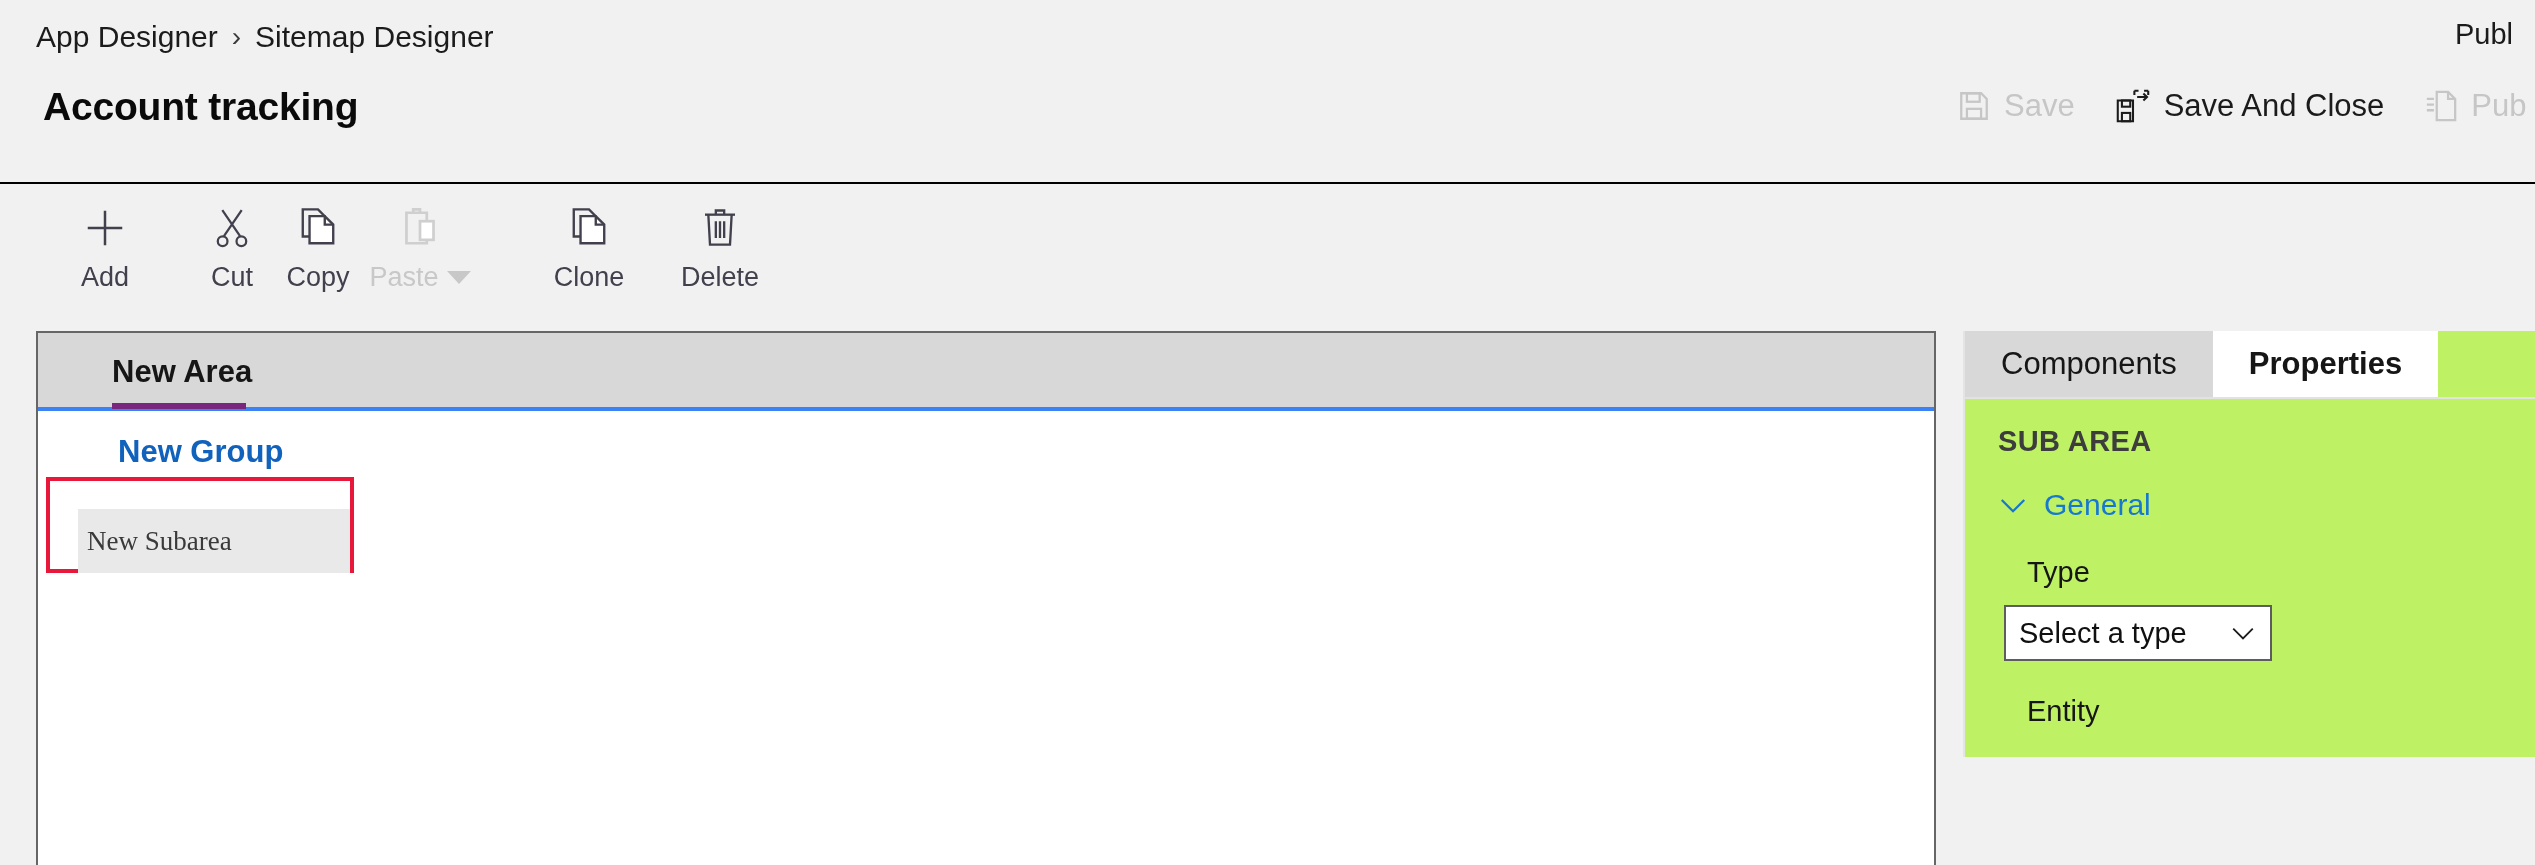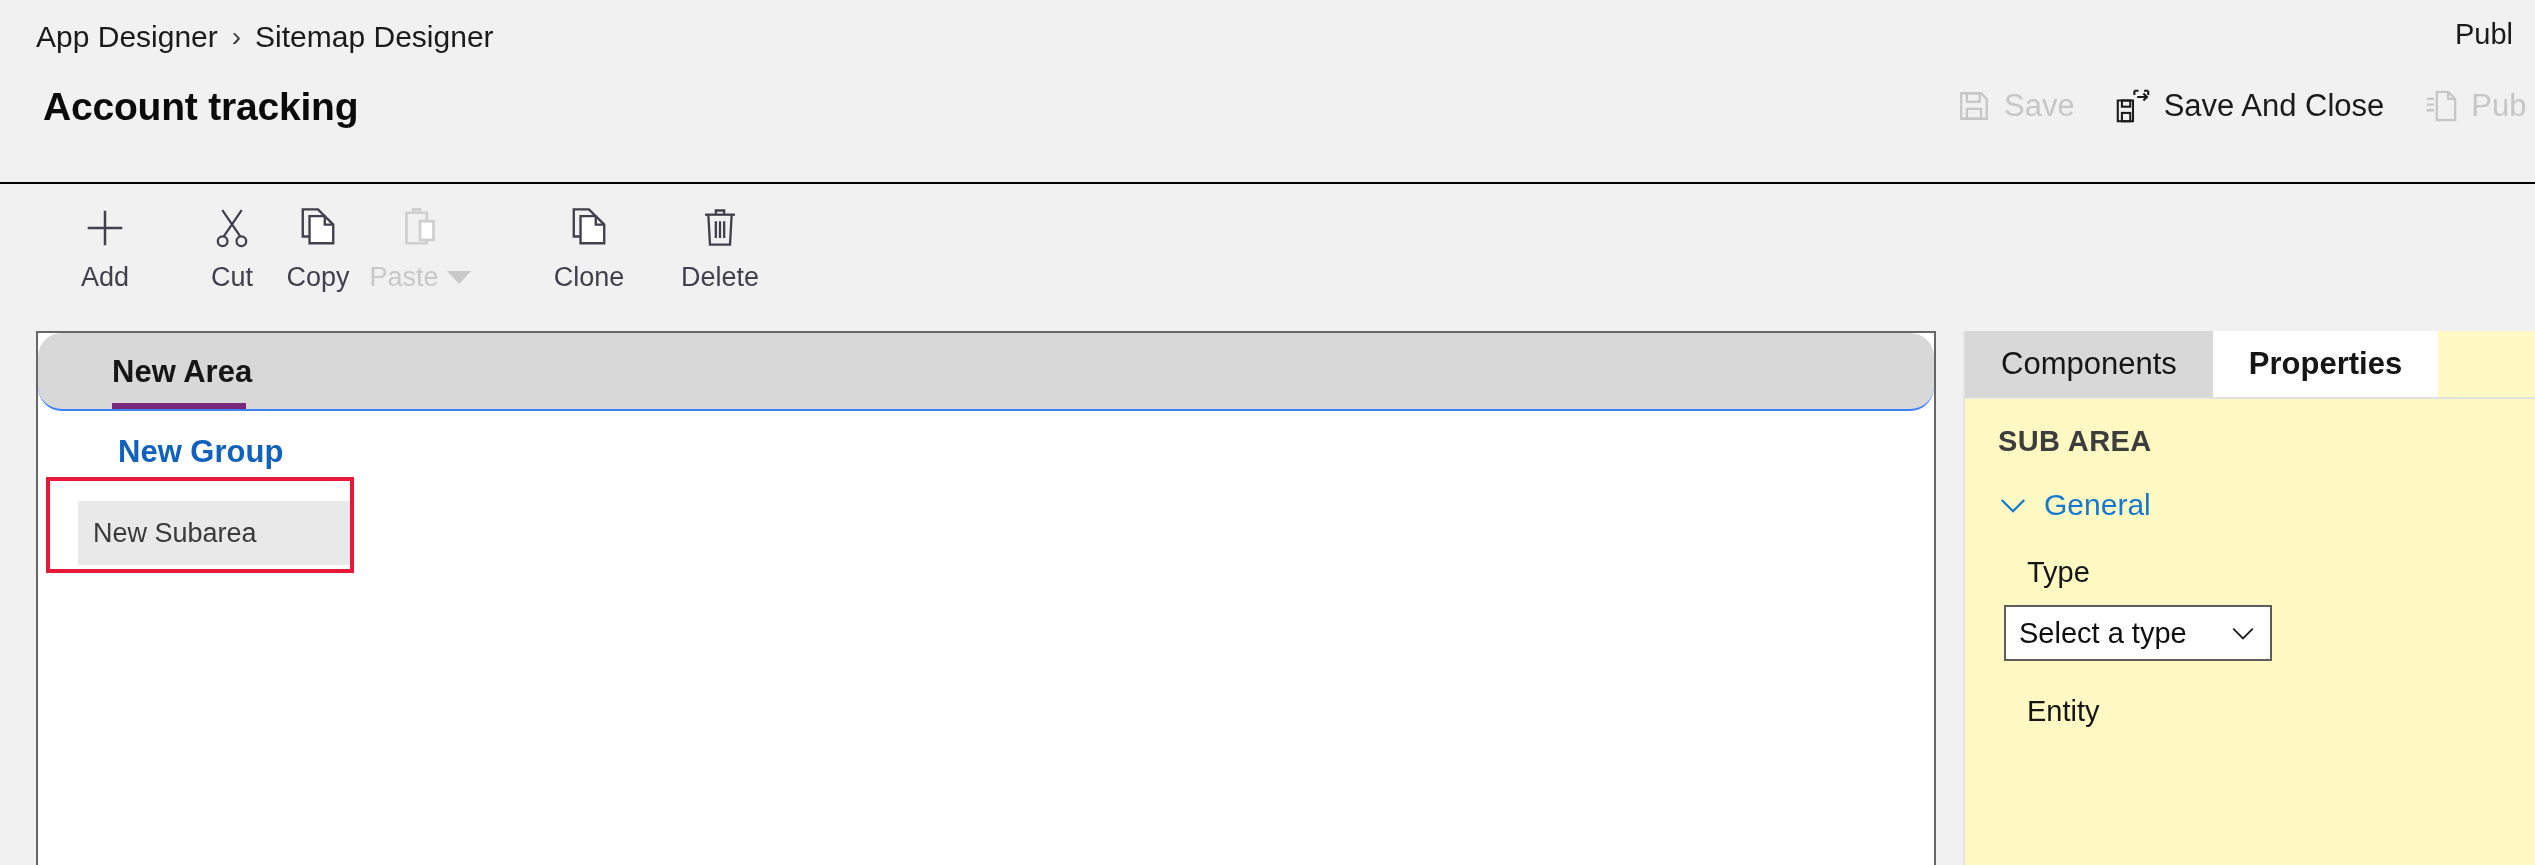--- a/index.html
+++ b/index.html
@@ -148,22 +148,21 @@
     height: 540px;
     background: #ffffff;
     border: 2px solid #666666;
     border-bottom: none;
     overflow: hidden;
   }
   .area-tabstrip {
     position: relative;
     height: 78px;
     background: #d8d8d8;
-    border-bottom: 2px solid #3b82f6;
-    border-radius: 24px;
+    border-bottom: 4px solid #3b82f6;
   }
   .area-tab {
     position: absolute;
     left: 74px;
     top: 0;
     height: 78px;
     display: flex;
     align-items: center;
     padding: 0 16px 0 0;
     cursor: pointer;
@@ -199,41 +198,42 @@
   }
   .subarea-select-box {
     position: absolute;
     left: 8px; top: 66px;
     width: 308px; height: 96px;
     border: 4px solid #e8183a;
     background: transparent;
   }
   .subarea-tile {
     position: absolute;
-    left: 28px; top: 20px;
+    left: 28px; top: 28px;
     width: 272px; height: 64px;
     background: #e9e9e9;
     display: flex;
     align-items: center;
-    padding-left: 15px;
-    cursor: pointer;
+    padding-left: 9px;
+    cursor: pointer;
+    font-family: Liberation Serif, serif;
   }
   .subarea-label {
     font-size: 27px;
     color: #3a3a3a;
     white-space: nowrap;
   }
 
   
   .right-panel {
     position: absolute;
     left: 1963px; top: 331px;
     width: 572px;
-    height: 534px;
-    background: #fef9c3;
+    height: 426px;
+    background: #bef264;
     border-left: 2px solid #e4e4e4;
   }
   .panel-tabs {
     display: flex;
     height: 68px;
     align-items: stretch;
     border-bottom: 2px solid #e2e2e2;
   }
   .panel-tab {
     display: flex;

